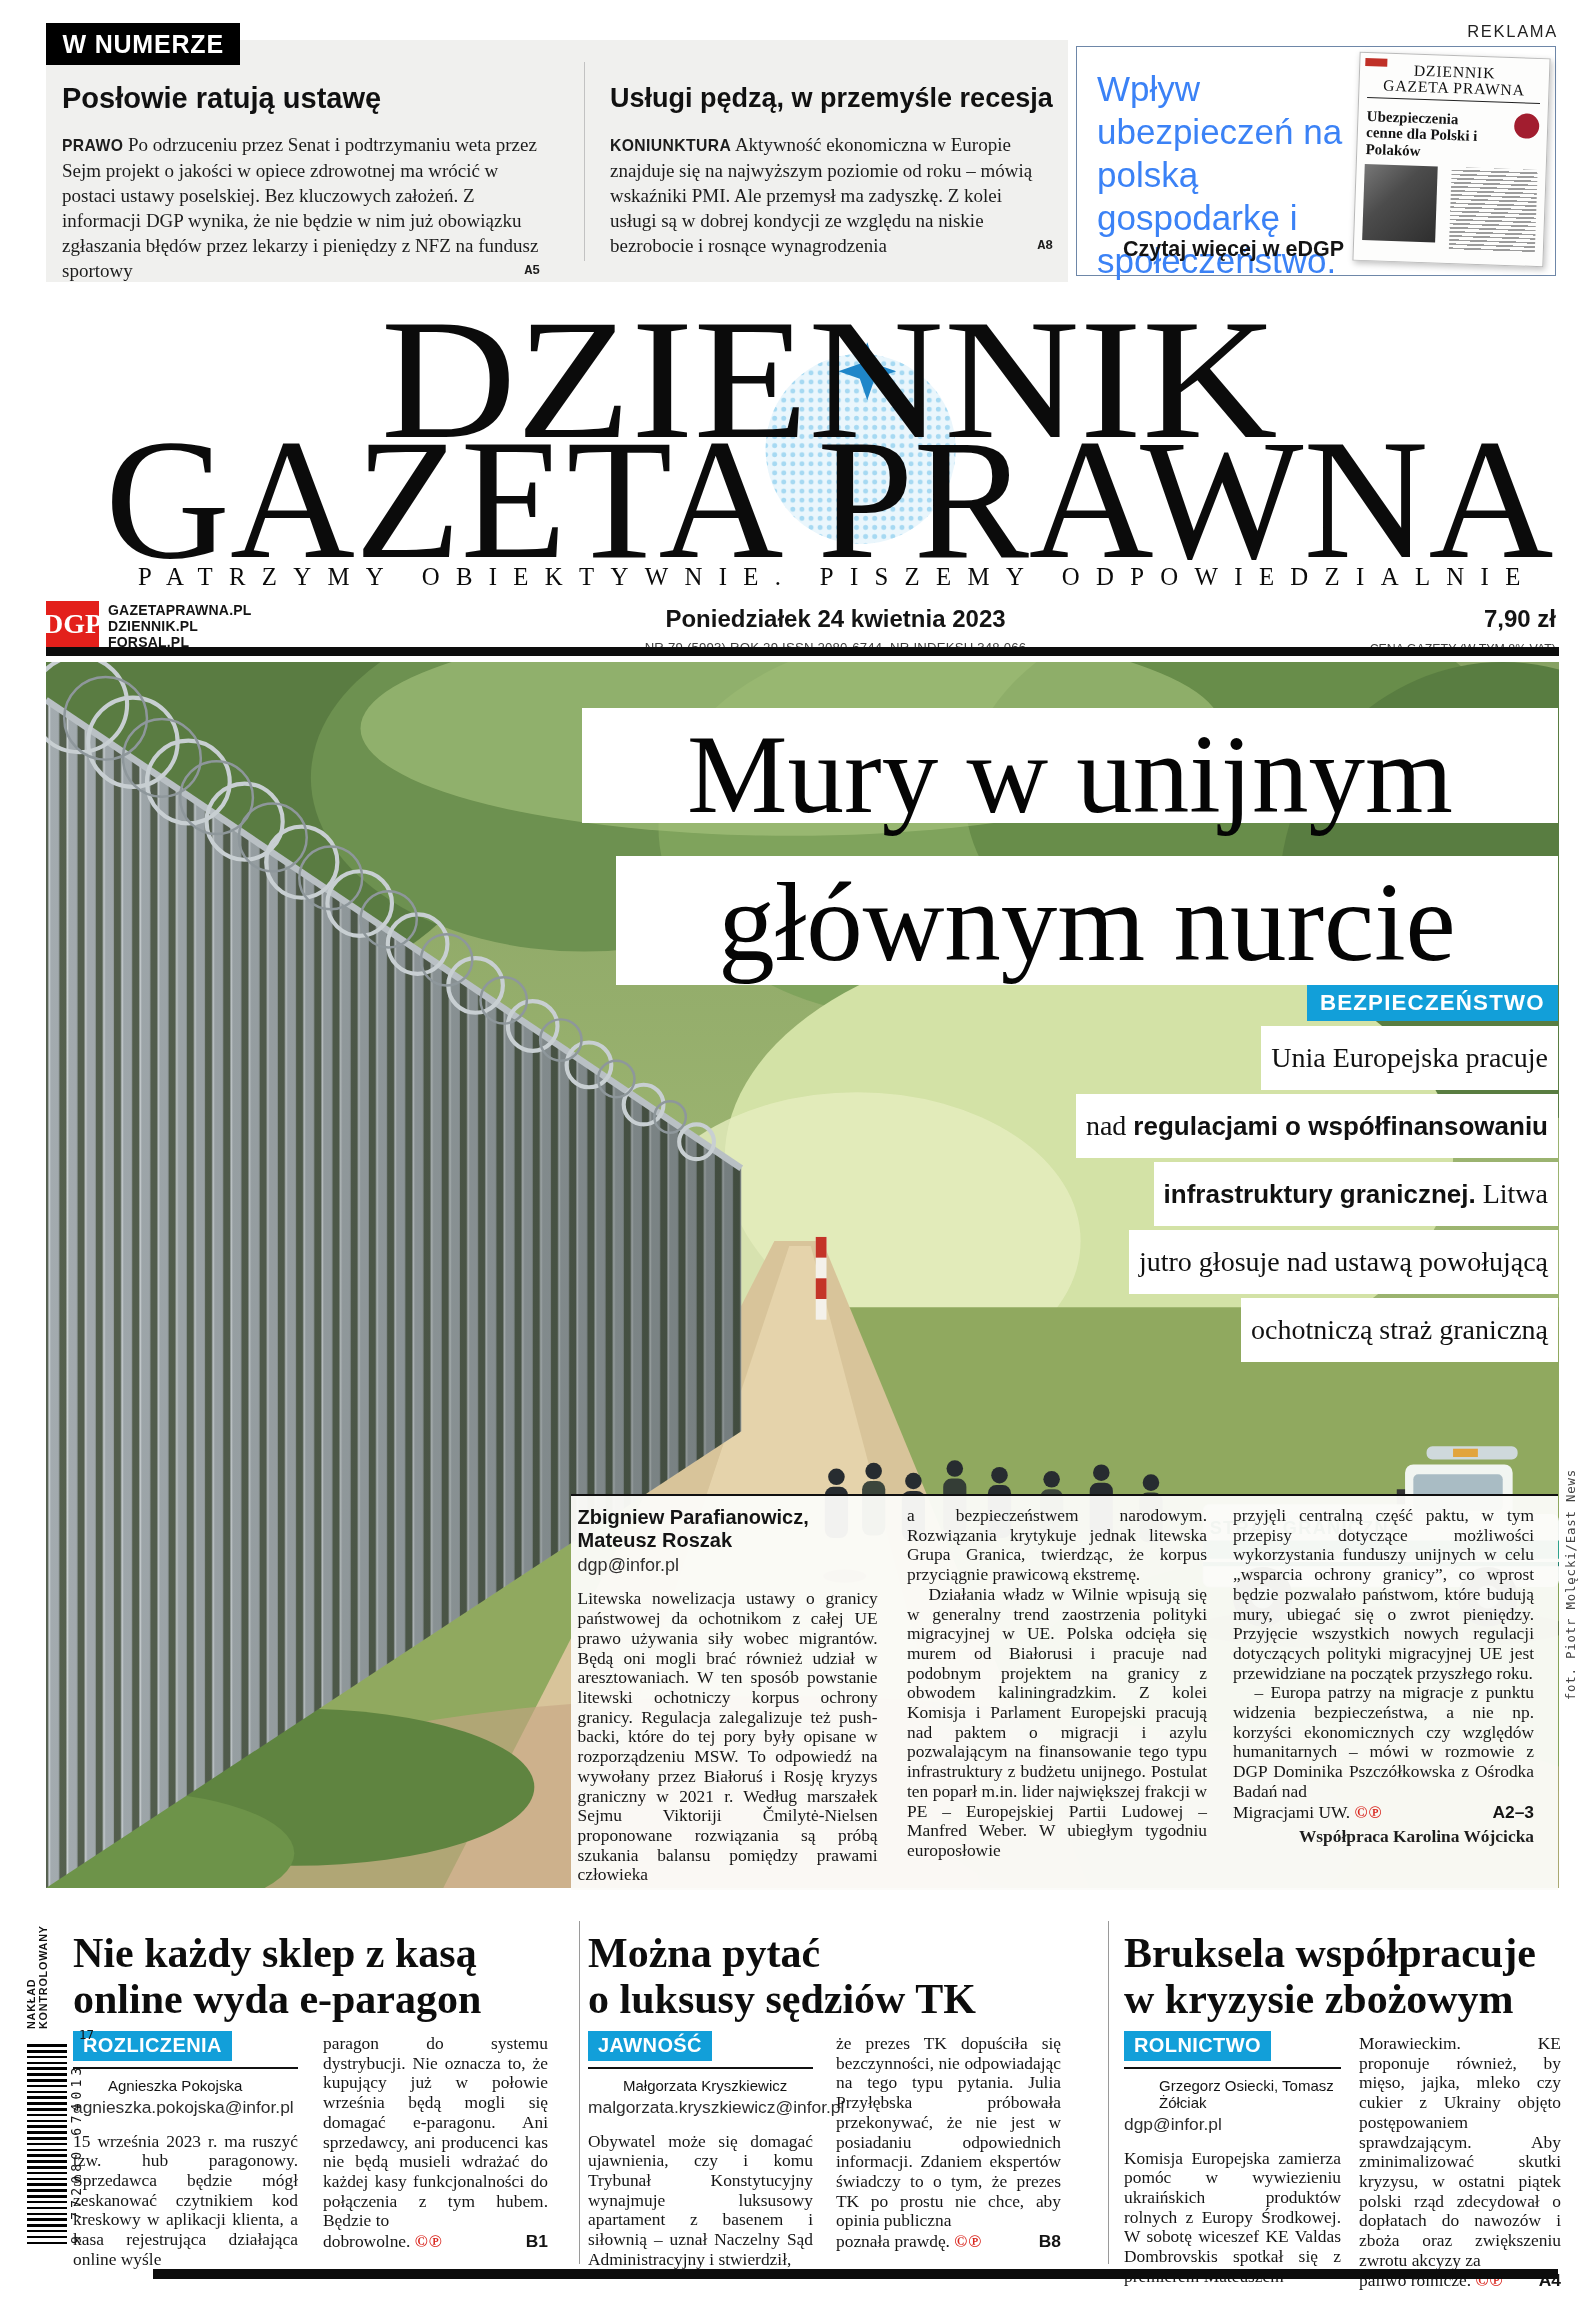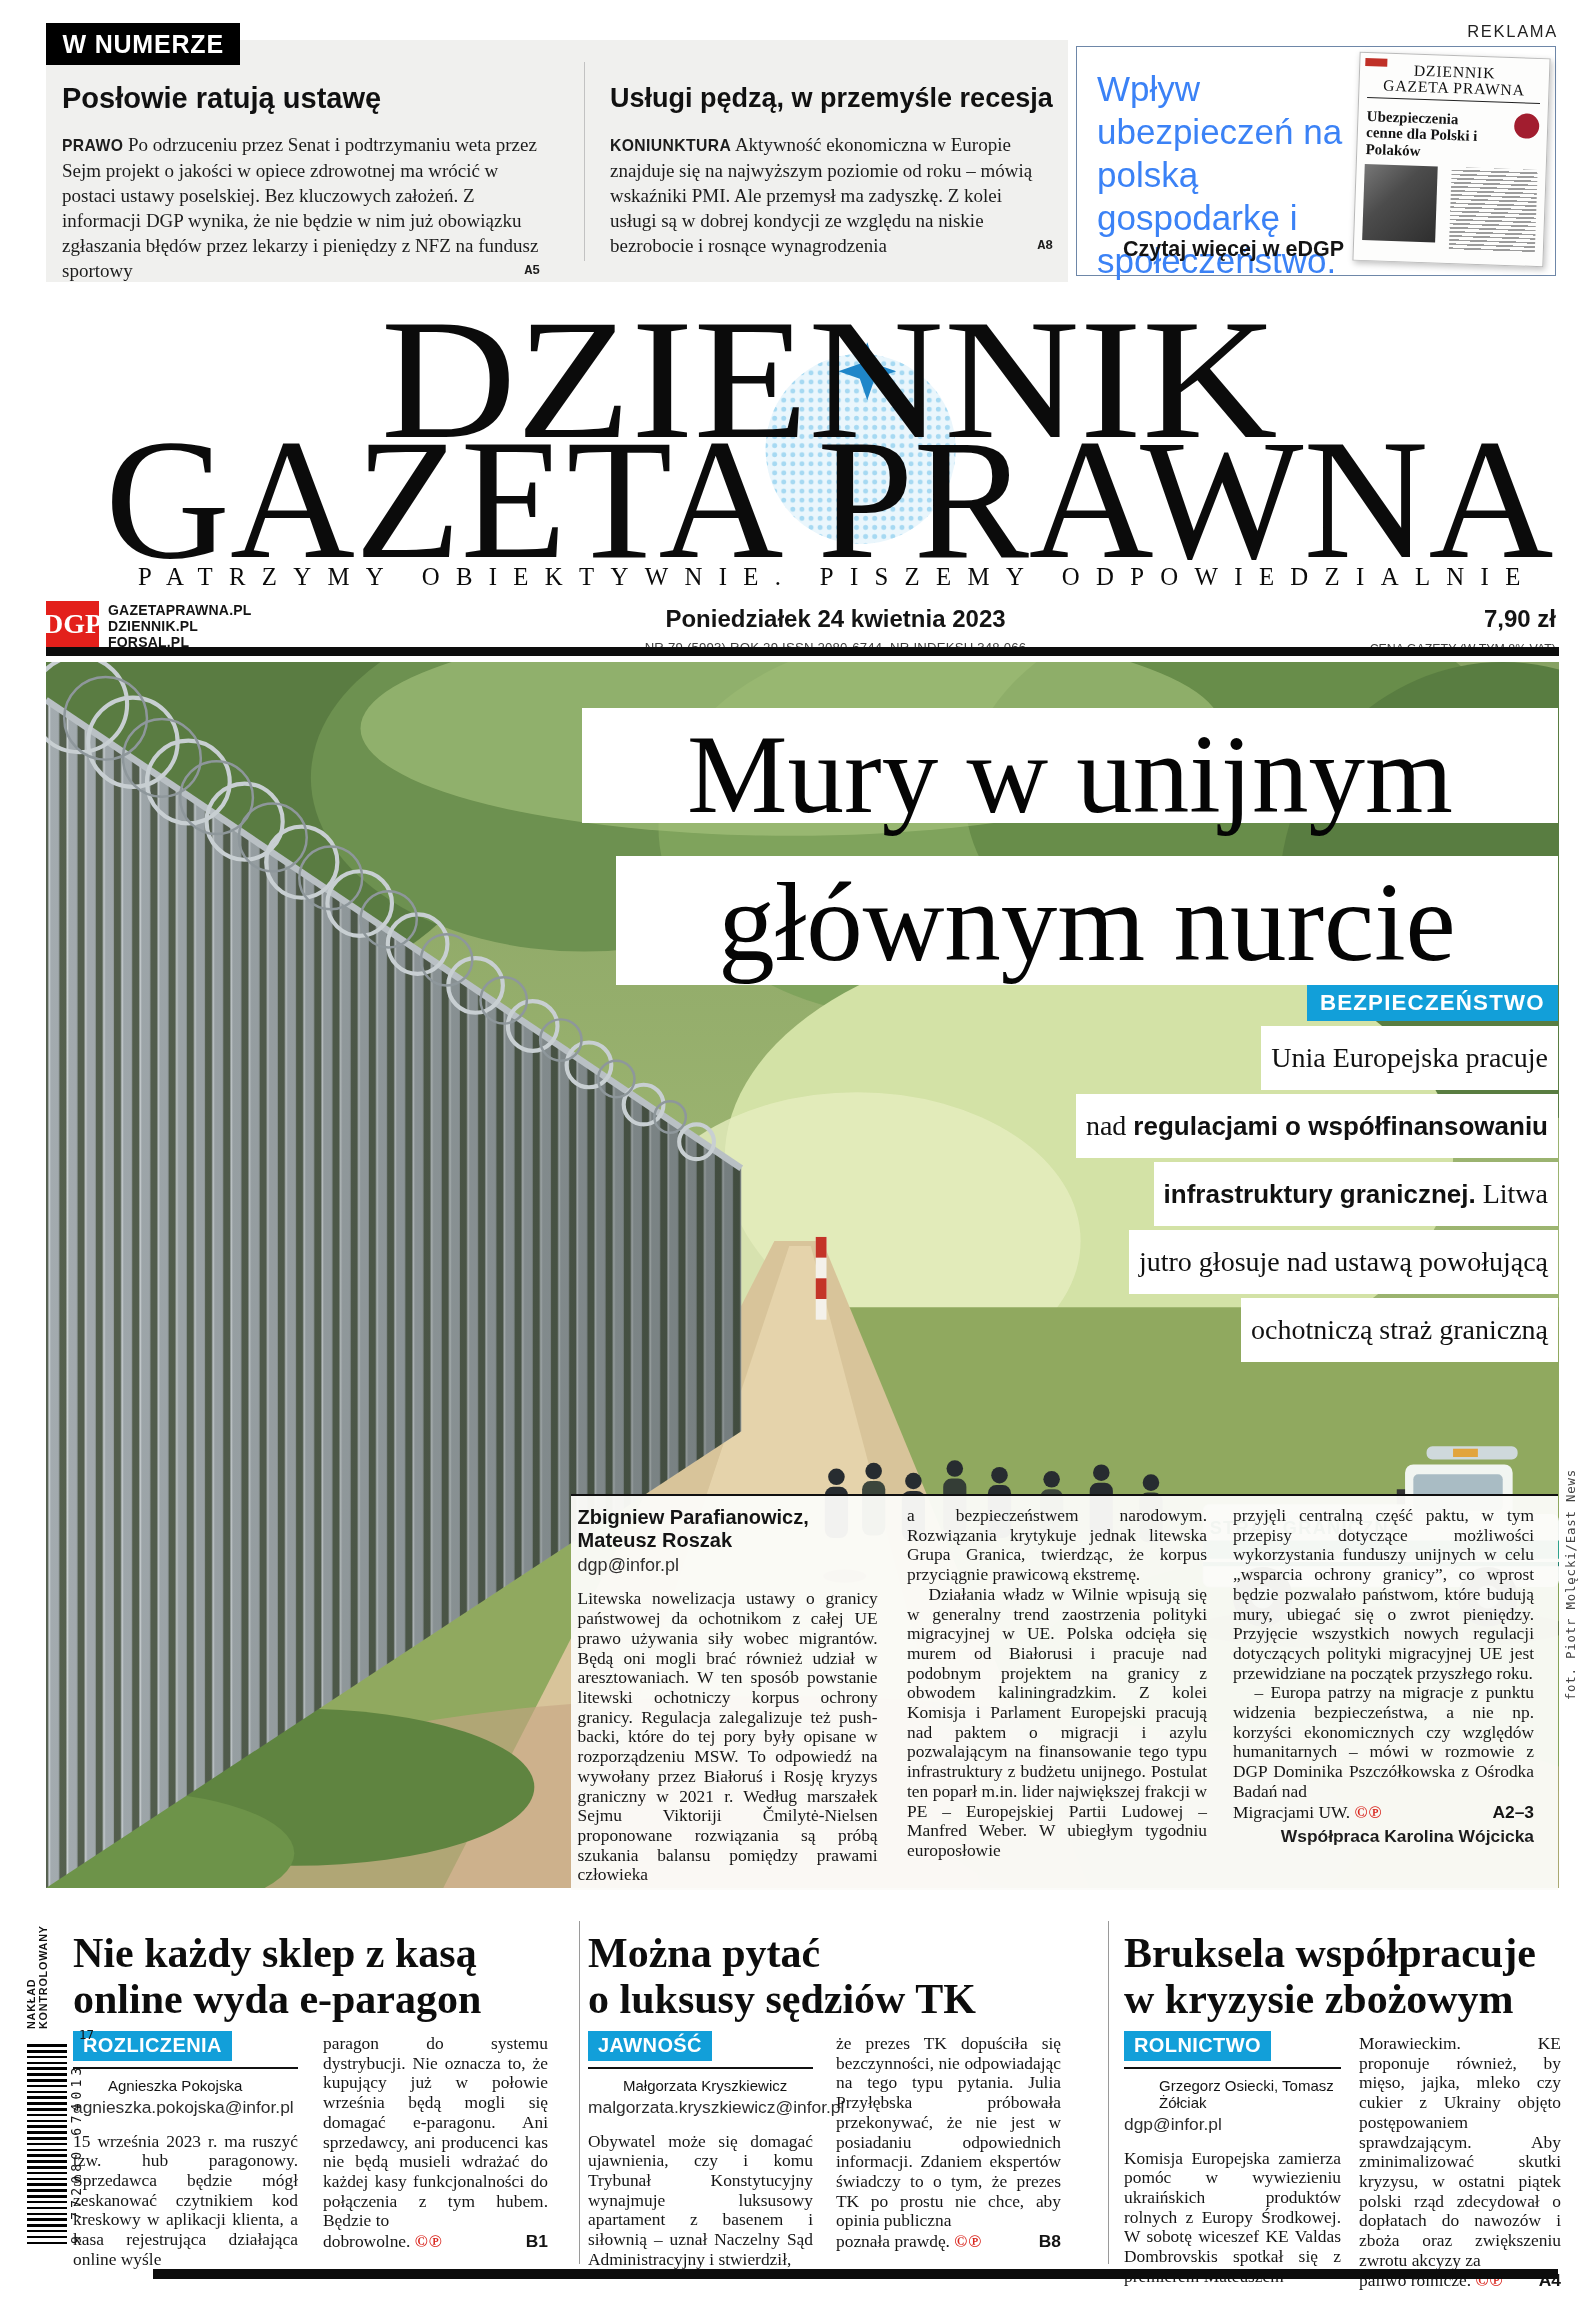--- a/index.html
+++ b/index.html
@@ -71,21 +71,21 @@
   .byline{font-size:20px;font-weight:bold;line-height:23px;}
   .bemail{font-size:18px;color:#2e2e2e;margin:3.3px 0 13.2px 0;}
   .body{margin:0;font-family:"Liberation Serif",serif;font-size:17.4px;line-height:19.7px;
         text-align:justify;color:#161616;}
   .body.ind{text-indent:21.5px;}
   .endline{display:flex;justify-content:space-between;align-items:baseline;
            font-family:"Liberation Serif",serif;font-size:17.4px;}
   .cp{color:#d9251d;font-weight:bold;letter-spacing:0.8px;}
   .epref{font-family:"Liberation Sans",sans-serif;font-weight:bold;font-size:17.4px;}
   .credit-line{text-align:right;font-size:17.4px;font-weight:bold;margin-top:3.3px;
-               font-family:Liberation Sans, sans-serif;color:#1d1d1d;}
+               font-family:Liberation Serif, serif;color:#1d1d1d;}
   .photo-credit{left:1563px;top:1469px;writing-mode:vertical-rl;transform:rotate(180deg);
                 font-family:"DejaVu Sans Mono",monospace;font-size:12.4px;color:#444;letter-spacing:0.8px;}
 
   
   .b-art h2{position:absolute;top:-3.3px;left:0;margin:0;font-family:"Liberation Serif",serif;
             font-weight:bold;font-size:42px;line-height:46px;color:#0d0d0d;white-space:nowrap;}
   .b-art{top:1933px;height:339px;}
   .bcol{position:absolute;top:98px;}
   .btag{display:inline-block;background:#129fd9;color:#fff;font-weight:bold;font-size:20px;
         letter-spacing:0.4px;padding:3.3px 10px;}

